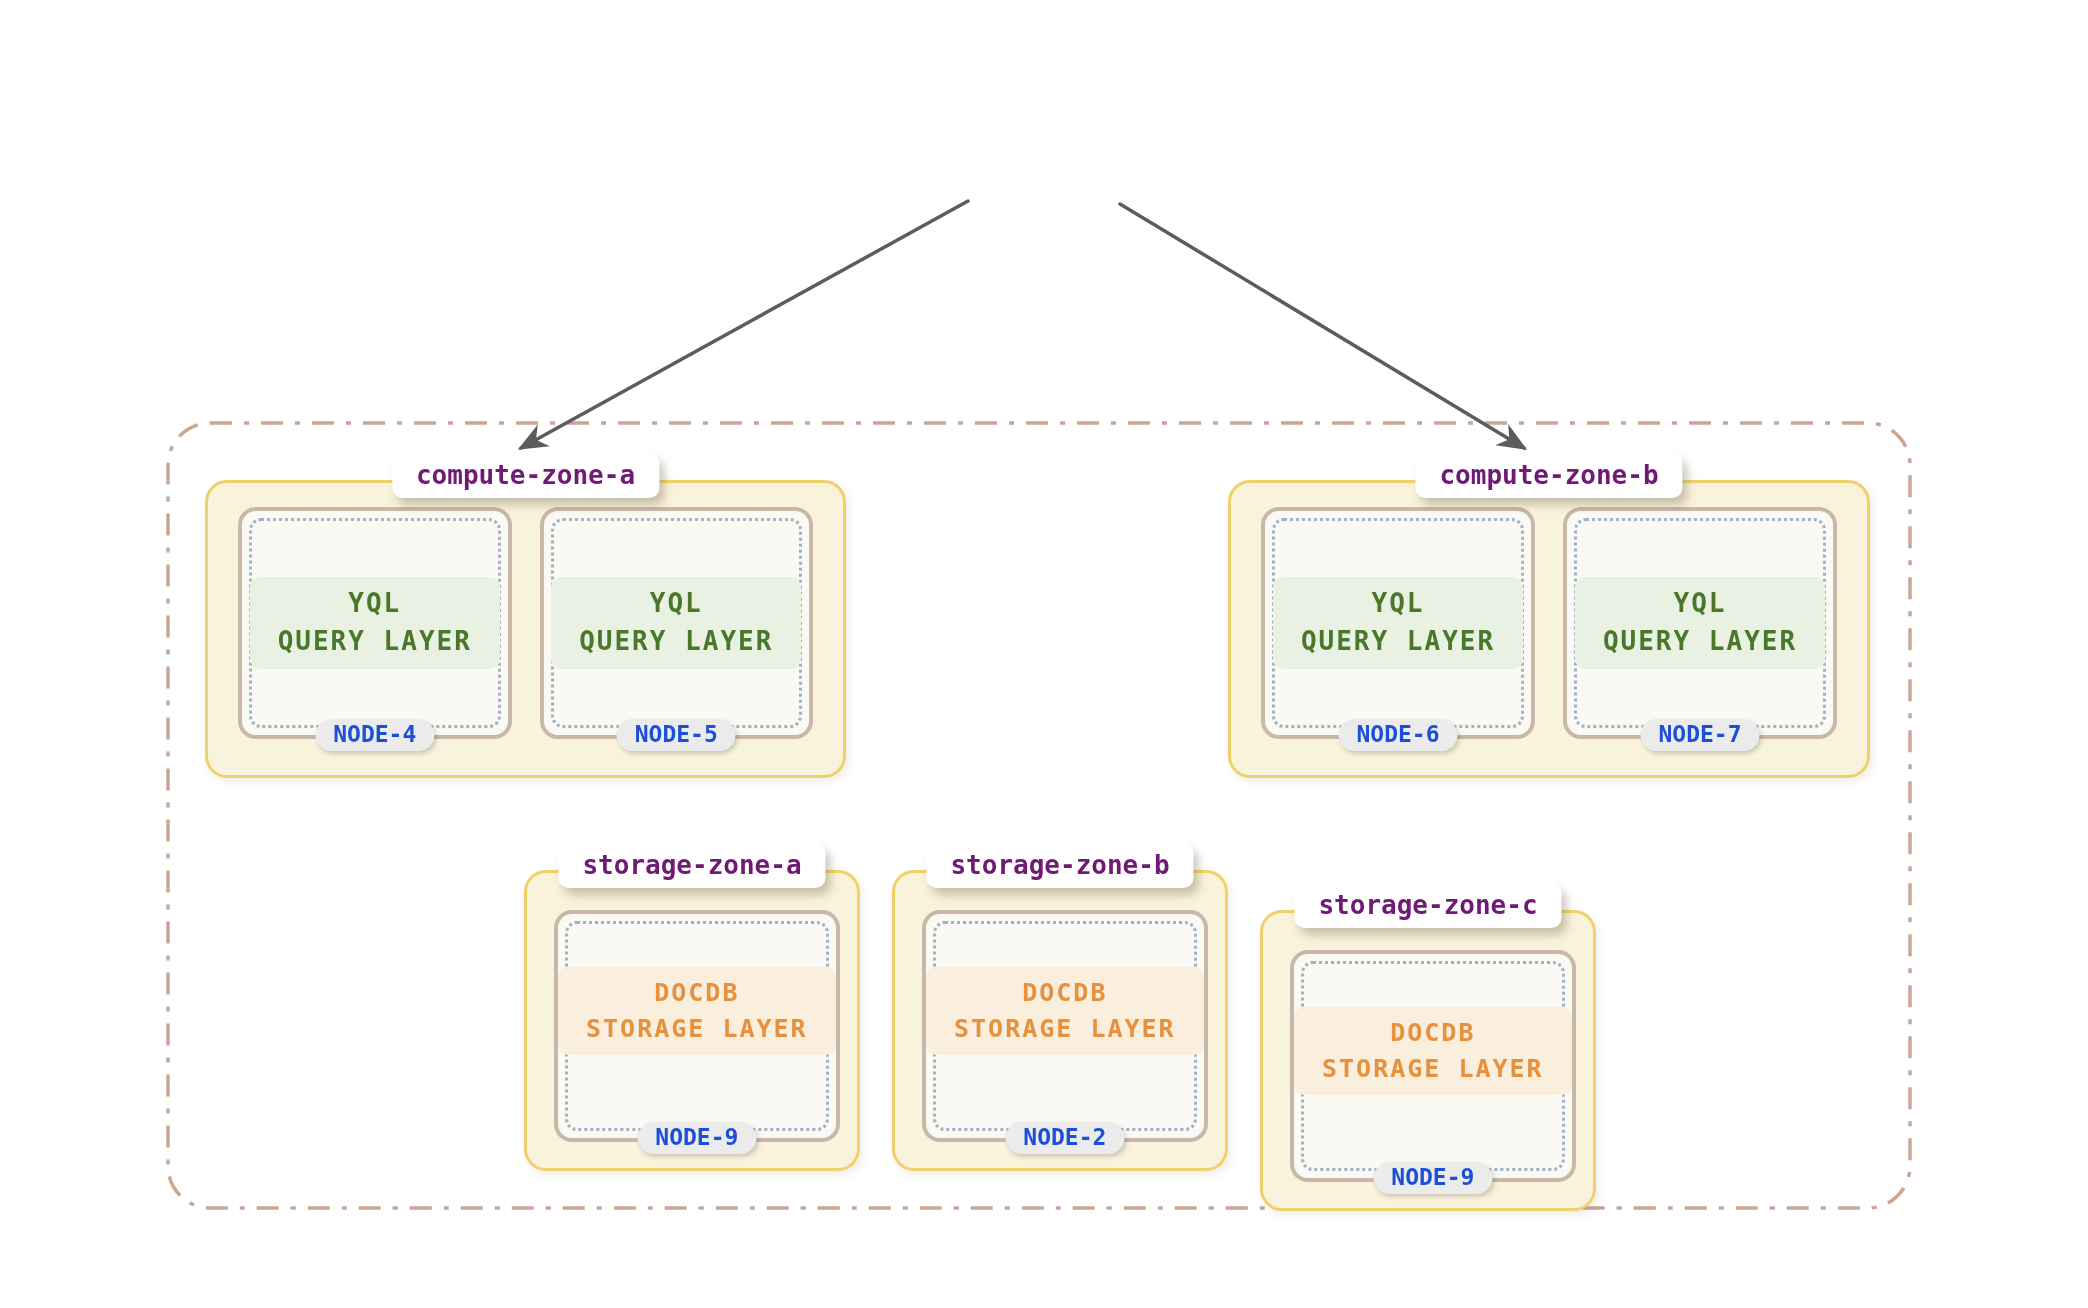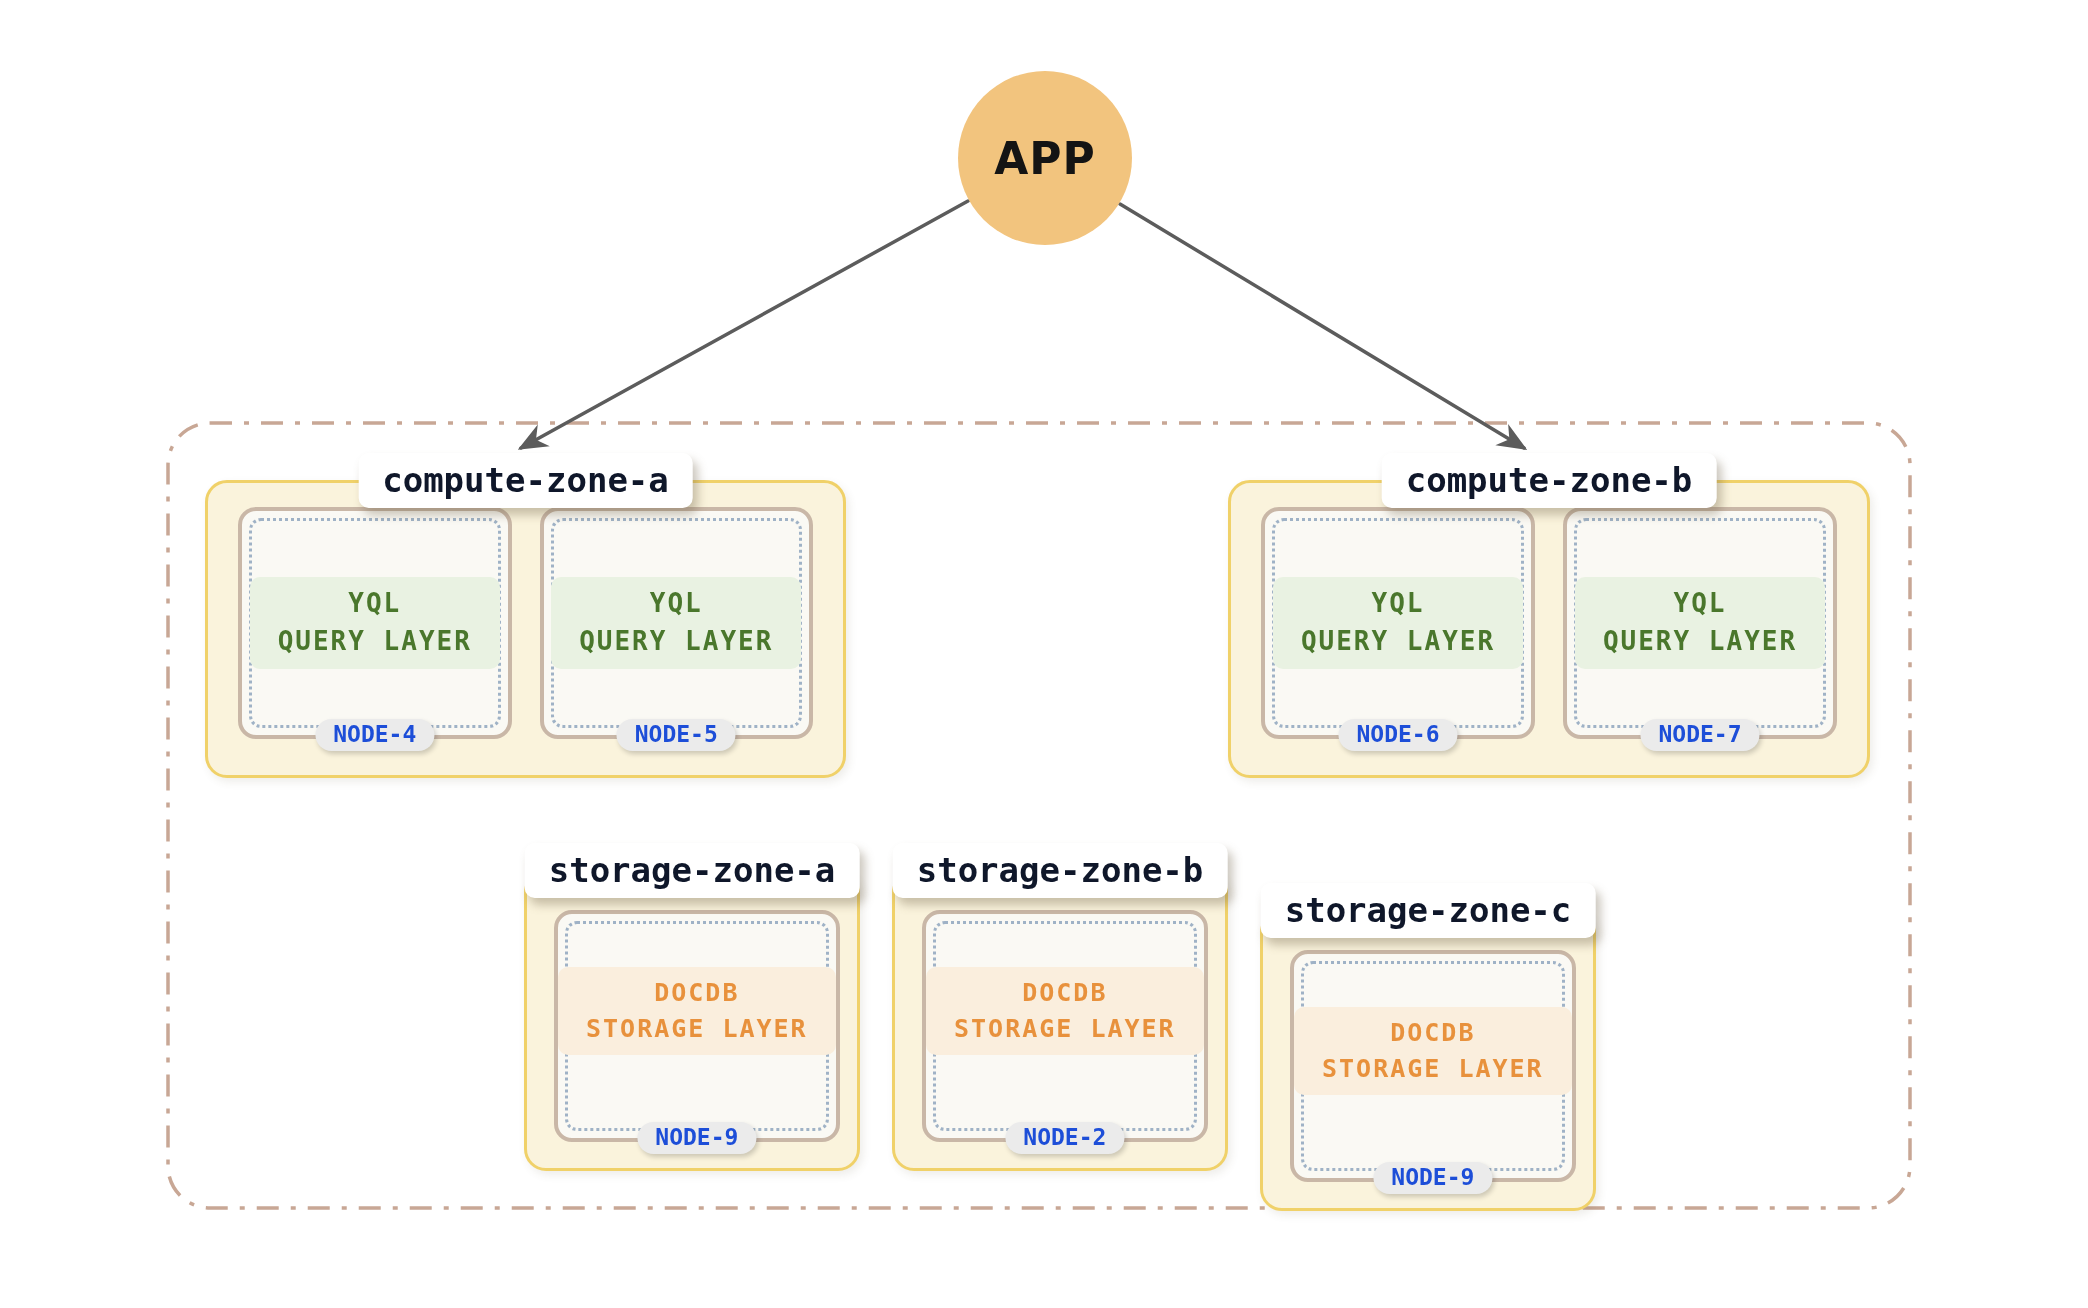--- a/index.html
+++ b/index.html
@@ -14,21 +14,21 @@
     font-family:"DejaVu Sans",sans-serif;font-weight:700;font-size:44px;color:#141414;
     letter-spacing:1px;z-index:2;
   }
   .zone{
     position:absolute;background:#FAF3DC;border:3px solid #F0D169;border-radius:22px;
     box-shadow:3px 4px 9px rgba(90,80,50,.10);z-index:1;
   }
   .zone-label{
     position:absolute;top:-30px;left:50%;transform:translateX(-50%);
     background:#ffffff;border-radius:10px;padding:6px 24px;
-    font-weight:700;font-size:34px;line-height:1.25;color:#0f172a;
+    font-weight:700;font-size:26px;line-height:1.25;color:#701a75;
     box-shadow:5px 7px 10px rgba(110,95,70,.35);z-index:5;white-space:nowrap;
   }
   .zone-body{display:flex;gap:28px;height:100%;box-sizing:border-box;}
   .compute .zone-body{padding:24px 30px 36px;}
   .storage .zone-body{padding:37px 27px 26px;}
   .node{
     position:relative;flex:1;background:#FAF9F4;border:4px solid #C9B7A7;border-radius:18px;
     box-sizing:border-box;display:flex;align-items:center;justify-content:center;
   }
   .storage .node{align-items:center;padding-bottom:30px;}
@@ -58,23 +58,20 @@
     <defs>
       <marker id="arrowhead" viewBox="0 0 12 10" refX="10.5" refY="5" markerWidth="8.5" markerHeight="7.5" orient="auto-start-reverse">
         <path d="M0,0 L12,5 L0,10 L3.6,5 Z" fill="#5C5C5C"></path>
       </marker>
     </defs>
     <rect x="168" y="423" width="1742" height="785" rx="42" fill="none" stroke="#C8A795" stroke-width="3.5" stroke-dasharray="22 12 5 12"></rect>
     <line x1="968" y1="201" x2="521" y2="448" stroke="#5C5C5C" stroke-width="3.5" stroke-linecap="round" marker-end="url(#arrowhead)"></line>
     <line x1="1120" y1="204" x2="1524" y2="448" stroke="#5C5C5C" stroke-width="3.5" stroke-linecap="round" marker-end="url(#arrowhead)"></line>
   </svg>
 
-  <div class="app-circle">
-    <span>APP</span>
-  </div>
 
   <div class="zone compute" style="left:205px;top:480px;width:635px;height:292px">
     <div class="zone-label">
       <span>compute-zone-a</span>
     </div>
     <div class="zone-body">
       <div class="node">
         <div class="dotted"></div>
         <div class="badge green">
           <span>YQL</span>

